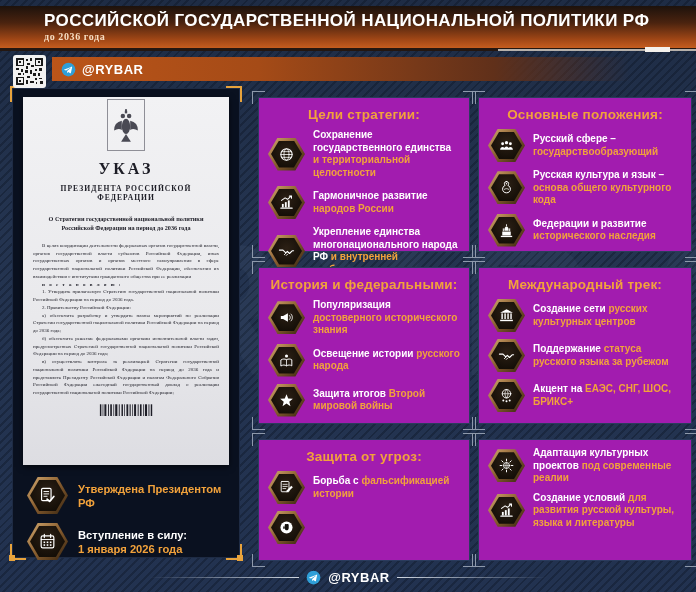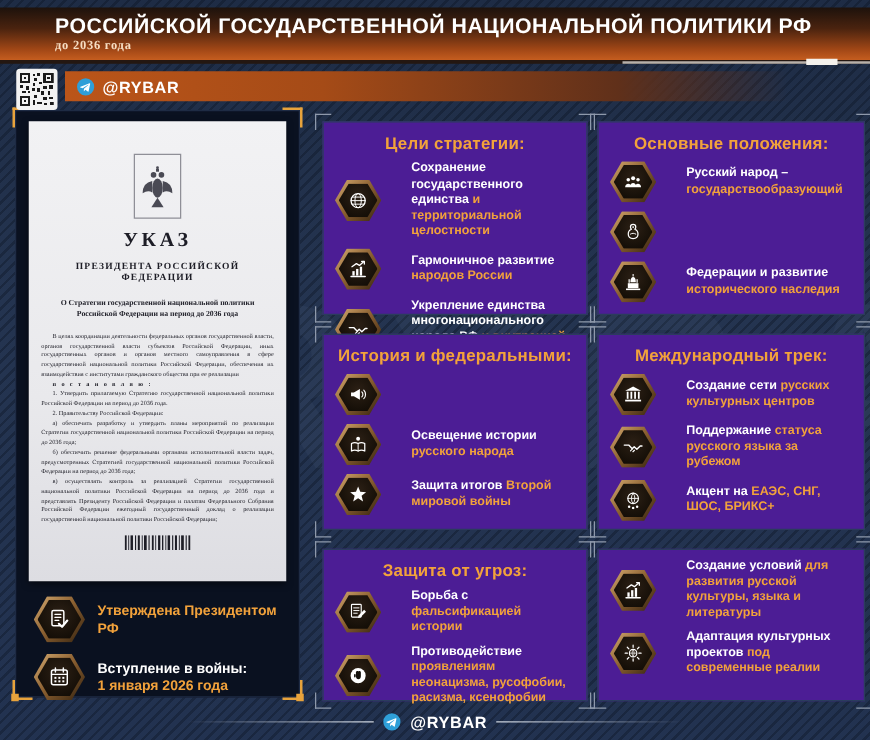--- a/index.html
+++ b/index.html
@@ -33,47 +33,47 @@
         border:1px solid #1e2b44;box-sizing:border-box;z-index:2;}
   .cbr{position:absolute;width:14px;height:14px;z-index:5;}
   .cbr.tl{left:-3px;top:-3px;border-left:2.5px solid #e8a33c;border-top:2.5px solid #e8a33c;}
   .cbr.tr{right:-3px;top:-3px;border-right:2.5px solid #e8a33c;border-top:2.5px solid #e8a33c;}
   .cbr.bl{left:-3px;bottom:-3px;border-left:2.5px solid #e8a33c;border-bottom:2.5px solid #e8a33c;}
   .cbr.br2{right:-3px;bottom:-3px;border-right:2.5px solid #e8a33c;border-bottom:2.5px solid #e8a33c;}
   .cdot{position:absolute;width:6px;height:6px;background:#e8a33c;z-index:6;}
   .cdot.bl{left:-4px;bottom:-4px;} .cdot.br2{right:-4px;bottom:-4px;}
   .paper{position:absolute;left:10px;top:8px;width:206px;height:368px;
      background:linear-gradient(180deg,#f2f2f4 0%,#e9e9ec 60%,#dddde2 100%);
-     box-shadow:0 2px 6px rgba(0,0,0,.6);padding:24px 10px;box-sizing:border-box;
+     box-shadow:0 2px 6px rgba(0,0,0,.6);padding:0 10px;box-sizing:border-box;
      font-family:"Liberation Serif",serif;color:#1d1d26;text-align:center;}
   .emblem{width:36px;height:50px;border:1px solid #8f8f97;margin:2px auto 0;display:flex;align-items:center;justify-content:center;}
   .doc-type{font-size:16px;font-weight:bold;letter-spacing:3px;margin-top:9px;}
   .doc-issuer{font-size:7.6px;font-weight:bold;letter-spacing:1px;margin-top:6px;}
   .doc-subject{font-size:6.2px;font-weight:bold;margin-top:13px;line-height:1.45;}
   .doc-body{margin-top:9px;text-align:justify;font-size:5px;line-height:1.55;}
   .doc-body p{margin:0;text-indent:9px;}
   .doc-body p.sp{text-align:left;letter-spacing:1.5px;font-weight:bold;text-indent:9px;}
   .barcode{margin-top:7px;display:flex;flex-direction:column;align-items:center;}
   .facts{position:absolute;left:0px;top:378px;width:226px;height:90px;padding:10px 14px;box-sizing:border-box;
      display:flex;flex-direction:column;gap:9px;}
   .fact{display:flex;align-items:center;gap:10px;}
   .ftxt{font-size:11.2px;font-weight:bold;line-height:1.25;}
   
   .grid{position:absolute;left:258px;top:97px;width:434px;z-index:2;
     display:grid;grid-template-columns:212px 214px;grid-template-rows:155px 157px 122px;
     column-gap:8px;row-gap:15px;}
-  .panel{position:relative;background:#4c1d95;border:1px solid #2b3c5d;box-sizing:border-box;
+  .panel{position:relative;background:#a21caf;border:1px solid #2b3c5d;box-sizing:border-box;
     padding:7px 9px 4px;}
   .pbr{position:absolute;width:12px;height:12px;}
   .pbr.tl{left:-7px;top:-7px;border-left:1.5px solid #8e99ab;border-top:1.5px solid #8e99ab;}
   .pbr.tr{right:-7px;top:-7px;border-right:1.5px solid #8e99ab;border-top:1.5px solid #8e99ab;}
   .pbr.bl{left:-7px;bottom:-7px;border-left:1.5px solid #8e99ab;border-bottom:1.5px solid #8e99ab;}
   .pbr.br2{right:-7px;bottom:-7px;border-right:1.5px solid #8e99ab;border-bottom:1.5px solid #8e99ab;}
   .ptitle{margin:2px 0 7px;text-align:center;font-size:13.5px;font-weight:bold;color:#f2a23b;letter-spacing:.2px;}
-  .item{display:flex;align-items:center;gap:24px;margin-bottom:7px;}
+  .item{display:flex;align-items:center;gap:8px;margin-bottom:7px;}
   .itxt{margin:0;font-size:10px;font-weight:bold;line-height:1.25;}
   .white{color:#ffffff;} .orange{color:#f2a23b;}
   
   .hex{flex:0 0 auto;width:37px;height:33px;display:flex;align-items:center;justify-content:center;
     clip-path:polygon(26% 0,74% 0,100% 50%,74% 100%,26% 100%,0 50%);
     background:linear-gradient(135deg,#d6ac72 0%,#8a5f30 48%,#33220f 100%);}
   .hexin{width:31px;height:27px;display:flex;align-items:center;justify-content:center;
     clip-path:polygon(26% 0,74% 0,100% 50%,74% 100%,26% 100%,0 50%);
     background:radial-gradient(circle at 50% 38%,#2c2015 0%,#140e07 75%);}
   .hexin svg{width:17px;height:17px;}
@@ -242,21 +242,21 @@
                 <rect x="11" y="12" width="2" height="2"></rect>
                 <rect x="15" y="12" width="2" height="2"></rect>
                 <rect x="7" y="15.5" width="2" height="2"></rect>
                 <rect x="11" y="15.5" width="2" height="2"></rect>
                 <rect x="15" y="15.5" width="2" height="2"></rect>
               </g>
             </svg>
           </span>
         </span>
         <div class="ftxt">
-          <div class="white">Вступление в войны:</div>
+          <div class="white">Вступление в силу:</div>
           <div class="orange">1 января 2026 года</div>
         </div>
       </div>
     </div>
 </div>
 
 <div class="grid">
     <section class="panel">
       <span class="pbr tl"></span>
       <span class="pbr tr"></span>
@@ -316,32 +316,33 @@
             <svg viewBox="0 0 24 24">
               <g fill="#fff">
                 <circle cx="6.5" cy="9.5" r="2"></circle>
                 <circle cx="12" cy="8" r="2.3"></circle>
                 <circle cx="17.5" cy="9.5" r="2"></circle>
                 <path d="M3 18c0-2.4 1.6-4 3.5-4S10 15.6 10 18zM8.5 18c0-2.8 1.6-4.6 3.5-4.6s3.5 1.8 3.5 4.6zM14 18c0-2.4 1.6-4 3.5-4S21 15.6 21 18z"></path>
               </g>
             </svg>
           </span>
         </span>
-        <p class="itxt"><span class="white">Русский народ –</span><span class="orange"> государствообразующий</span></p>
+        <p class="itxt"><span class="white">Русский сфере –</span><span class="orange"> государствообразующий</span></p>
       </div>
       <div class="item">
         <span class="hex">
           <span class="hexin">
             <svg viewBox="0 0 24 24">
               <path d="M12 3.5a3 3 0 013 3c0 1-.4 1.9-1.1 2.5 2.3.9 3.6 3 3.6 5.4 0 3.2-2.4 5.1-5.5 5.1s-5.5-1.9-5.5-5.1c0-2.4 1.3-4.5 3.6-5.4A3.4 3.4 0 019 6.5a3 3 0 013-3z" stroke="#fff" fill="none" stroke-linecap="round" stroke-linejoin="round" stroke-width="1.4"></path>
               <circle cx="12" cy="6.6" r="1" fill="#fff"></circle>
               <path d="M9 14.5c2-1.2 4-1.2 6 0" stroke="#fff" fill="none" stroke-linecap="round" stroke-linejoin="round" stroke-width="1.1"></path>
             </svg>
           </span>
         </span>
+        <p class="itxt"><span class="white">Русская культура и язык –</span><span class="orange"> основа общего культурного кода</span></p>
       </div>
       <div class="item">
         <span class="hex">
           <span class="hexin">
             <svg viewBox="0 0 24 24">
               <g fill="#fff">
                 <path d="M11.4 3h1.2v3h-1.2z"></path>
                 <path d="M9 11c0-2.6 1.3-4.6 3-4.6s3 2 3 4.6v1.5H9z"></path>
                 <rect x="6" y="13.5" width="12" height="5.5"></rect>
                 <rect x="4" y="19.5" width="16" height="1.8"></rect>
@@ -363,20 +364,21 @@
       <div class="item">
         <span class="hex">
           <span class="hexin">
             <svg viewBox="0 0 24 24">
               <path d="M4 10v4h3.2L14 18V6l-6.8 4z" fill="#fff"></path>
               <path d="M16.2 9.2c1.6 1.5 1.6 4.1 0 5.6" stroke="#fff" fill="none" stroke-linecap="round" stroke-linejoin="round" stroke-width="1.3"></path>
               <path d="M18.4 7.2c2.6 2.6 2.6 7 0 9.6" stroke="#fff" fill="none" stroke-linecap="round" stroke-linejoin="round" stroke-width="1.3"></path>
             </svg>
           </span>
         </span>
+        <p class="itxt"><span class="white">Популяризация</span><span class="orange"> достоверного исторического знания</span></p>
       </div>
       <div class="item">
         <span class="hex">
           <span class="hexin">
             <svg viewBox="0 0 24 24">
               <circle cx="12" cy="5.6" r="2.2" fill="#fff"></circle>
               <path d="M4.5 11c2.6-1.5 4.9-1.5 7.5 0 2.6-1.5 4.9-1.5 7.5 0v8.5c-2.6-1.5-4.9-1.5-7.5 0-2.6-1.5-4.9-1.5-7.5 0z" stroke="#fff" fill="none" stroke-linecap="round" stroke-linejoin="round" stroke-width="1.4"></path>
               <path d="M12 11v8.5" stroke="#fff" fill="none" stroke-linecap="round" stroke-linejoin="round" stroke-width="1.1"></path>
             </svg>
           </span>
@@ -465,56 +467,55 @@
       </div>
       <div class="item">
         <span class="hex">
           <span class="hexin">
             <svg viewBox="0 0 24 24">
               <circle cx="12" cy="12" r="8.5" fill="#fff"></circle>
               <path d="M9.5 8.5c0-1 .8-1.6 1.6-1.6.5 0 .9.2 1.2.5.3-.3.7-.5 1.2-.5.9 0 1.6.7 1.6 1.6v4.2c0 2-1.3 3.3-2.8 3.3s-2.8-1.3-2.8-3.3zM8.3 10.2c.5 0 .9.4.9.9v2c0 .6-.4 1-.9 1s-.9-.4-.9-1v-2c0-.5.4-.9.9-.9z" fill="#14100b"></path>
             </svg>
           </span>
         </span>
-        <p class="itxt"><span class="white">Противодействие</span><span class="orange"> проявлениям неонацизма, русофобии, расизма, ксенофобии</span></p>
       </div>
     </section>
     <section class="panel">
       <span class="pbr tl"></span>
       <span class="pbr tr"></span>
       <span class="pbr bl"></span>
       <span class="pbr br2"></span>
       <div class="item">
         <span class="hex">
           <span class="hexin">
             <svg viewBox="0 0 24 24">
+              <circle cx="12" cy="12" r="4.2" stroke="#fff" fill="none" stroke-linecap="round" stroke-linejoin="round" stroke-width="1.3"></circle>
+              <path d="M12 5.5V3M12 21v-2.5M5.5 12H3m18 0h-2.5M7.2 7.2L5.4 5.4m13.2 13.2l-1.8-1.8M16.8 7.2l1.8-1.8M5.4 18.6l1.8-1.8" stroke="#fff" fill="none" stroke-linecap="round" stroke-linejoin="round" stroke-width="1.4"></path>
+              <path d="M8.2 12h7.6M12 8.2c1.6 2 1.6 5.6 0 7.6M12 8.2c-1.6 2-1.6 5.6 0 7.6" stroke="#fff" fill="none" stroke-linecap="round" stroke-linejoin="round" stroke-width=".8"></path>
+            </svg>
+          </span>
+        </span>
+        <p class="itxt"><span class="white">Адаптация культурных проектов</span><span class="orange"> под современные реалии</span></p>
+      </div>
+      <div class="item">
+        <span class="hex">
+          <span class="hexin">
+            <svg viewBox="0 0 24 24">
               <path d="M4 20h16" stroke="#fff" fill="none" stroke-linecap="round" stroke-linejoin="round" stroke-width="1.6"></path>
               <g fill="#fff">
                 <rect x="5.5" y="14" width="2.6" height="5"></rect>
                 <rect x="9.7" y="11.5" width="2.6" height="7.5"></rect>
                 <rect x="13.9" y="9" width="2.6" height="10"></rect>
               </g>
               <path d="M5 9l5-3.5 3.5 2 5-4.5" stroke="#fff" fill="none" stroke-linecap="round" stroke-linejoin="round" stroke-width="1.5"></path>
               <path d="M16 3h3v3" stroke="#fff" fill="none" stroke-linecap="round" stroke-linejoin="round" stroke-width="1.5"></path>
             </svg>
           </span>
         </span>
         <p class="itxt"><span class="white">Создание условий</span><span class="orange"> для развития русской культуры, языка и литературы</span></p>
-      </div>
-      <div class="item">
-        <span class="hex">
-          <span class="hexin">
-            <svg viewBox="0 0 24 24">
-              <circle cx="12" cy="12" r="4.2" stroke="#fff" fill="none" stroke-linecap="round" stroke-linejoin="round" stroke-width="1.3"></circle>
-              <path d="M12 5.5V3M12 21v-2.5M5.5 12H3m18 0h-2.5M7.2 7.2L5.4 5.4m13.2 13.2l-1.8-1.8M16.8 7.2l1.8-1.8M5.4 18.6l1.8-1.8" stroke="#fff" fill="none" stroke-linecap="round" stroke-linejoin="round" stroke-width="1.4"></path>
-              <path d="M8.2 12h7.6M12 8.2c1.6 2 1.6 5.6 0 7.6M12 8.2c-1.6 2-1.6 5.6 0 7.6" stroke="#fff" fill="none" stroke-linecap="round" stroke-linejoin="round" stroke-width=".8"></path>
-            </svg>
-          </span>
-        </span>
-        <p class="itxt"><span class="white">Адаптация культурных проектов</span><span class="orange"> под современные реалии</span></p>
       </div>
     </section>
   </div>
 
 <div class="footer">
   <span class="fline l"></span>
   <svg class="tg" viewBox="0 0 24 24" width="14" height="14">
     <circle cx="12" cy="12" r="11" fill="#2f9fd8"></circle>
     <path d="M5.5 11.8l11.5-4.4c.6-.2 1 .1.8.9l-2 9.2c-.15.65-.55.8-1.1.5l-3-2.2-1.45 1.4c-.16.16-.3.3-.6.3l.2-3 5.6-5c.25-.2-.05-.33-.37-.13l-6.9 4.3-2.97-.93c-.64-.2-.65-.64.19-.94z" fill="#fff"></path>
   </svg>

